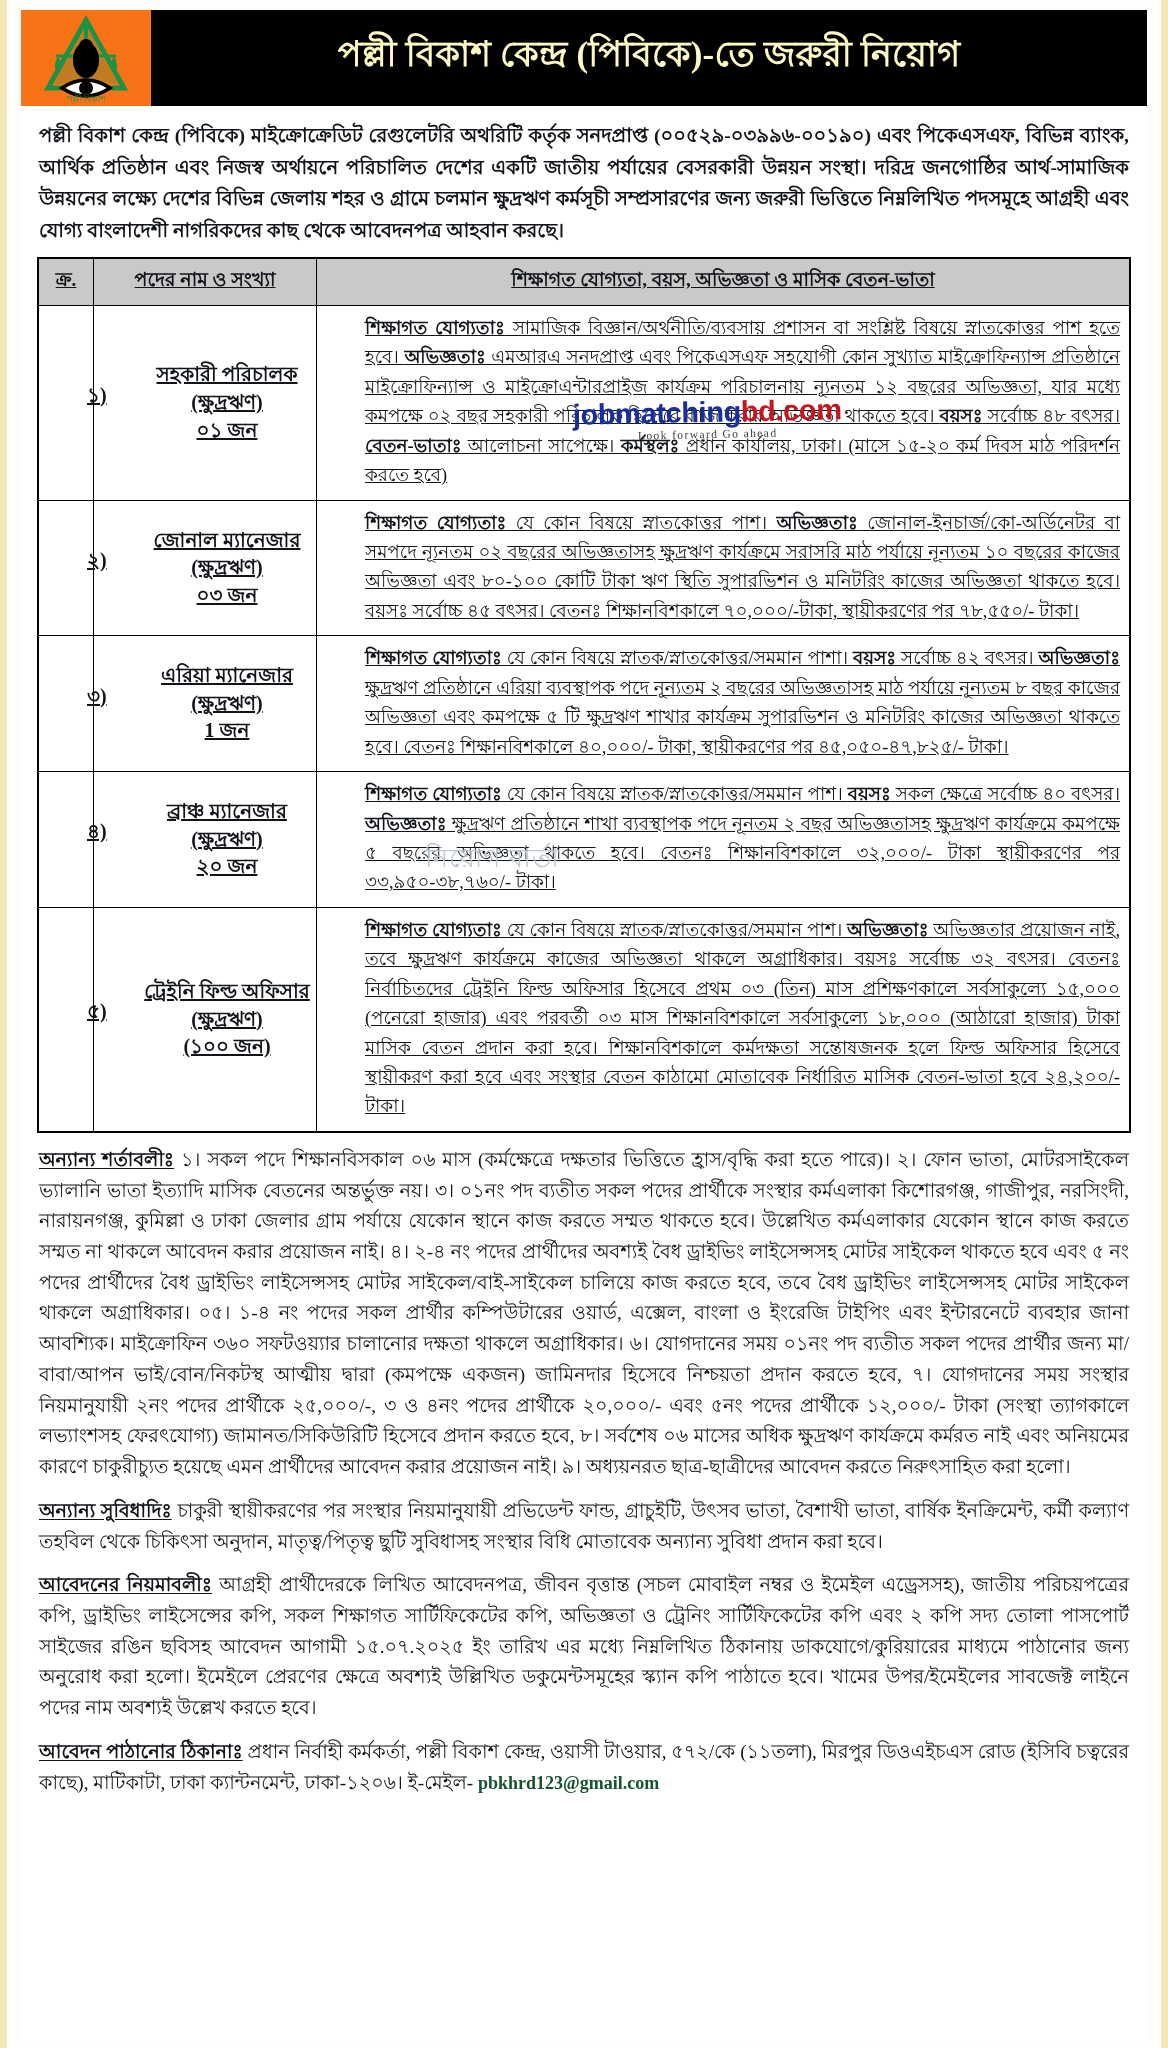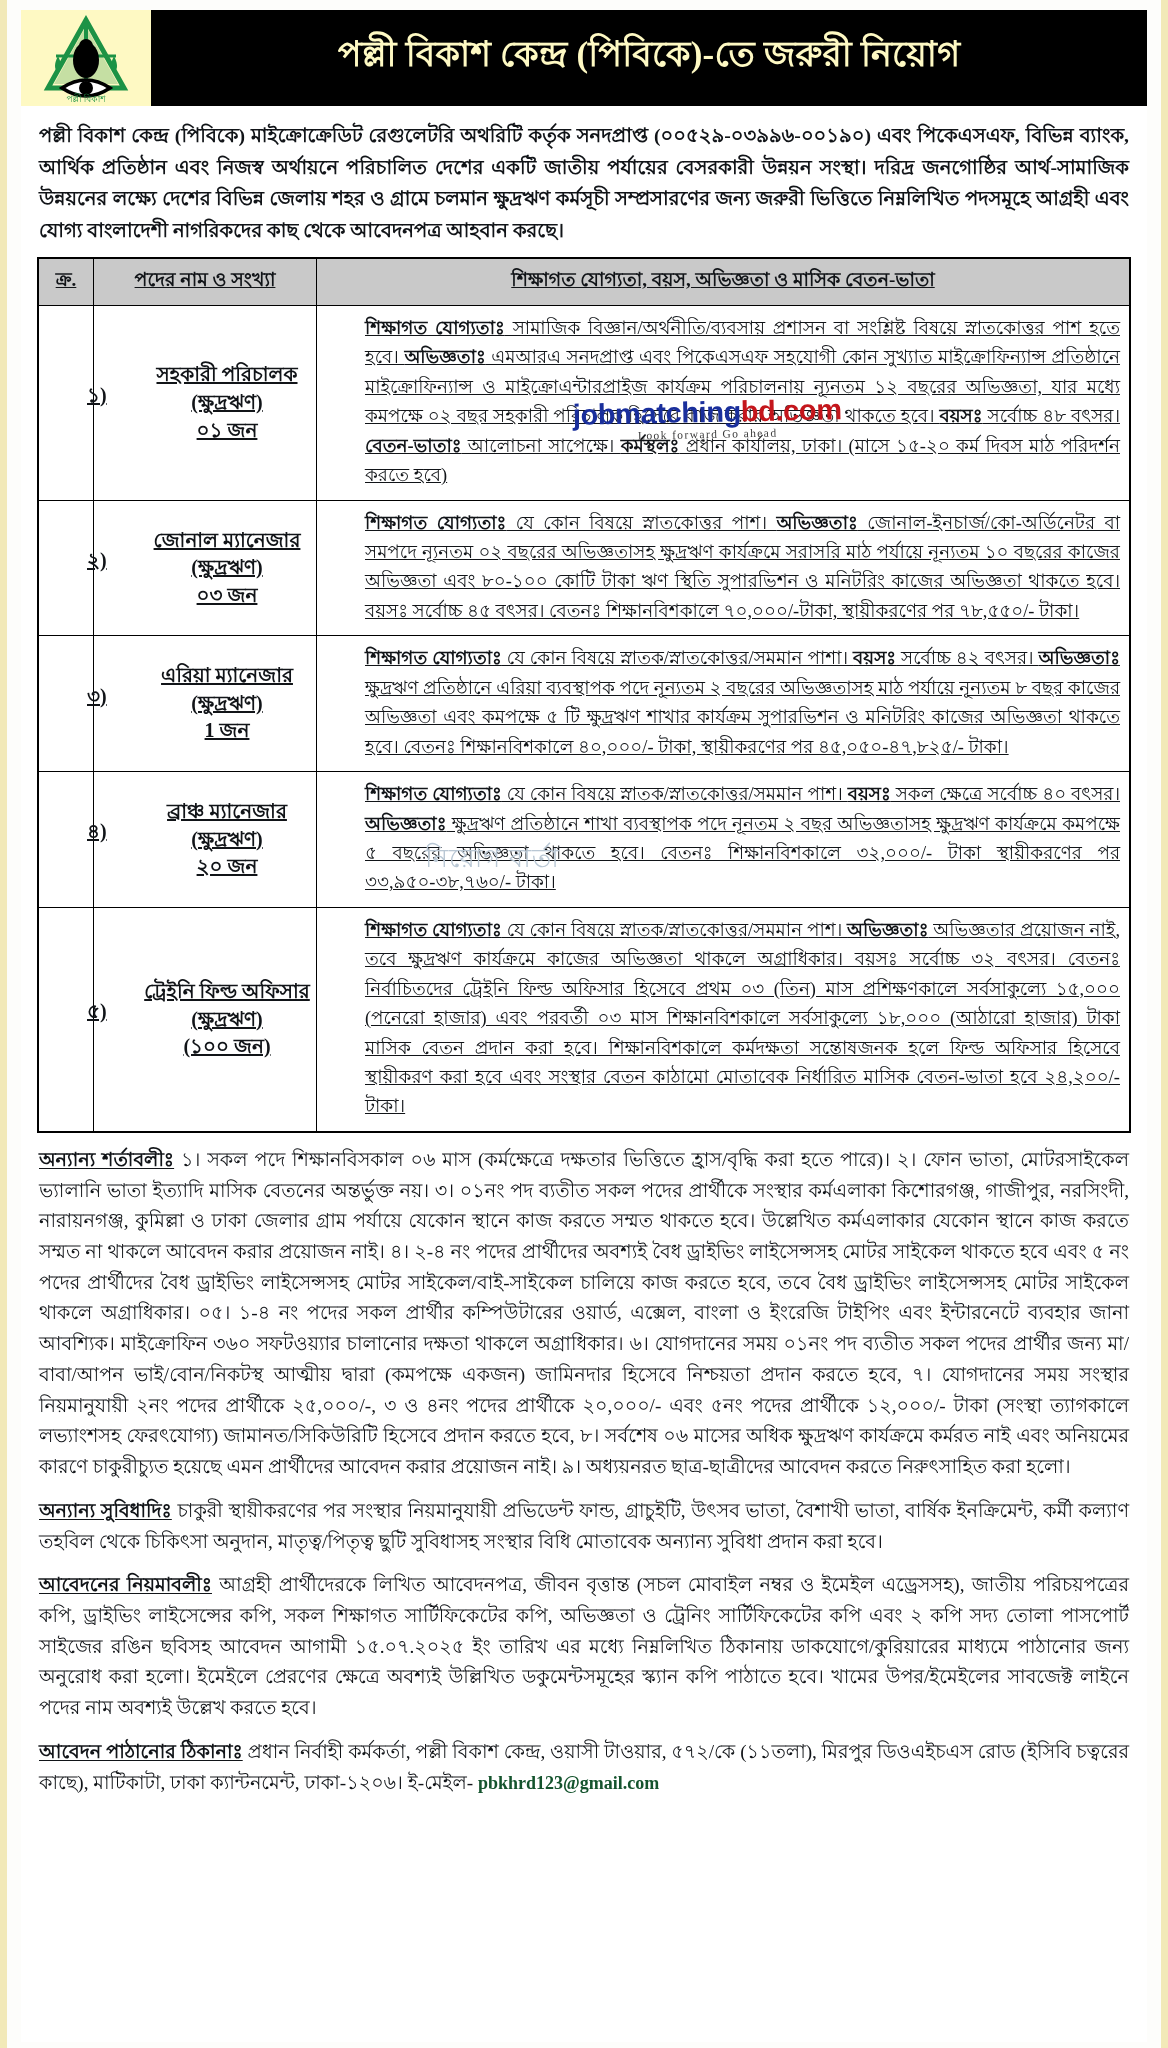--- a/index.html
+++ b/index.html
@@ -27,21 +27,21 @@
 
   
   .header{
     display:flex;
     align-items:stretch;
     background:#000000;
     height:96px;
     margin:0 0 0 0;
   }
   .logo-box{
-    background:#fef9c3;
+    background:#f97316;
     width:130px;
     min-width:130px;
     display:flex;
     align-items:center;
     justify-content:center;
     position:relative;
   }
   .logo-svg{display:block;}
   .header-title{
     flex:1;

